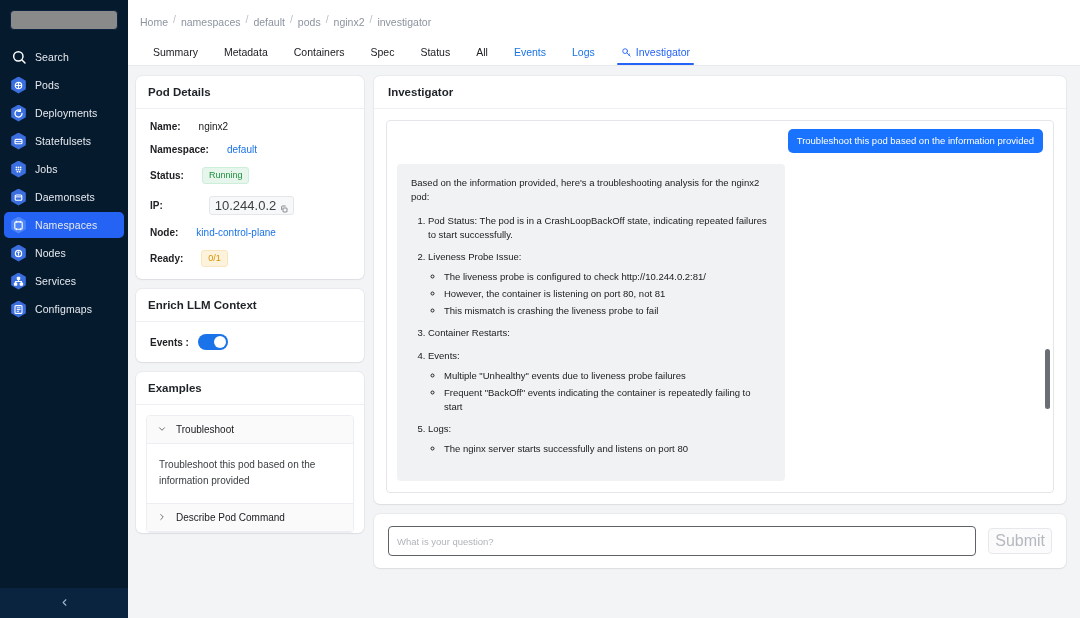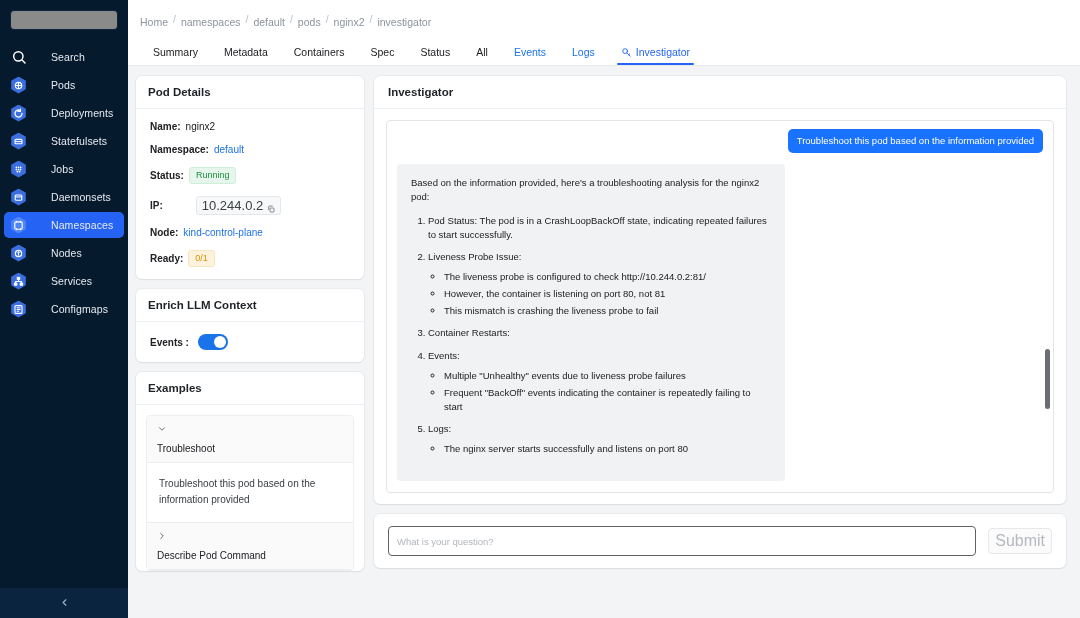--- a/index.html
+++ b/index.html
@@ -22,21 +22,21 @@
   }
   .logo-wrap { padding: 10px 10px 0 10px; }
   .logo-box {
     height: 20px; border-radius: 4px;
     background: #8a8a8a;
     border: 1px solid #0d2440;
   }
   .nav { margin-top: 14px; display: flex; flex-direction: column; }
   .nav-item {
     display: flex; align-items: center;
-    gap: 24px;
+    gap: 8px;
     height: 26px;
     margin: 0 4px 2px 4px;
     padding: 0 6px;
     border-radius: 5px;
     cursor: pointer;
     color: #e6eaef;
     font-size: 10.5px;
   }
   .nav-item.active { background: #2563f5; }
   .nav-icon {
@@ -118,21 +118,21 @@
     box-shadow: 0 1px 2px rgba(16,24,40,.06), 0 0 0 1px rgba(16,24,40,.04);
     overflow: hidden;
   }
   .card-head {
     padding: 10px 12px;
     font-size: 11.5px; font-weight: bold; color: #1f2328;
     border-bottom: 1px solid #edeff2;
   }
   .card-body { padding: 12px 12px 12px 14px; }
 
-  .kv { font-size: 10px; color: #202124; margin-bottom: 12px; display: flex; align-items: center; gap: 5px; }
+  .kv { font-size: 10px; color: #202124; margin-bottom: 12px; display: flex; align-items: center; gap: 18px; }
   .kv:last-child { margin-bottom: 0; }
   .kv .k { font-weight: bold; }
   .kv .v-link { color: #1a73e8; }
   .badge {
     display: inline-block;
     padding: 1px 6px;
     border-radius: 3px;
     font-size: 9px;
     line-height: 13px;
   }
@@ -175,21 +175,20 @@
   .select .caret { margin-left: auto; color: #c3c7cc; display: inline-flex; }
 
   .ex-list { margin: 10px 10px 0 10px; border: 1px solid #eceef1; border-radius: 4px; overflow: hidden; }
   .ex-head {
     display: flex; align-items: flex-start; gap: 9px;
     padding: 8px 10px;
     background: #fafafb;
     font-size: 10px; color: #202124;
     cursor: pointer;
     border-bottom: 1px solid #eceef1;
-    flex-direction: column;
   }
   .ex-head .chev { color: #5f6368; display: inline-flex; }
   .ex-body {
     padding: 13px 12px 15px 12px;
     font-size: 10px; color: #3c4043; line-height: 1.55;
     background: #fff;
     border-bottom: 1px solid #eceef1;
     cursor: pointer;
   }
   .ex-head.collapsed { border-bottom: 1px solid #eceef1; }

